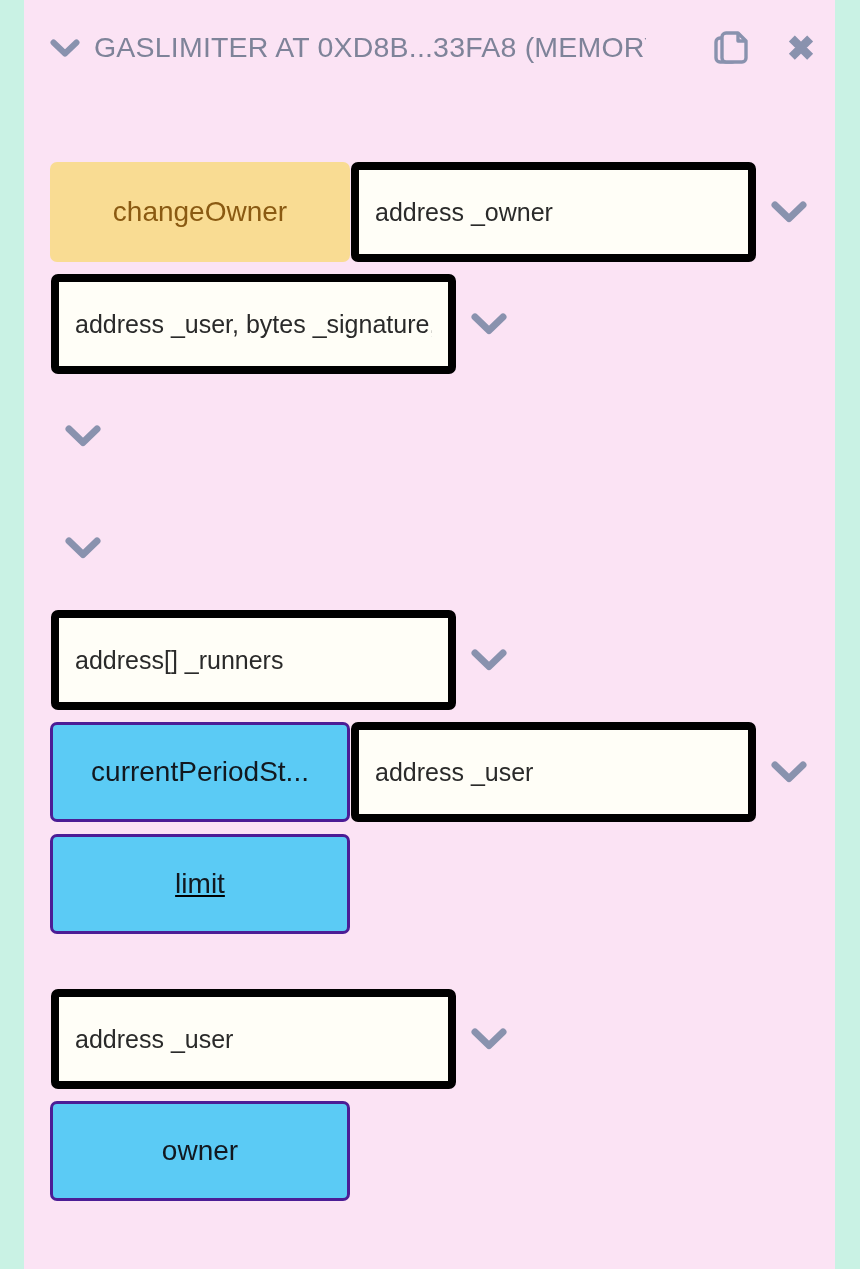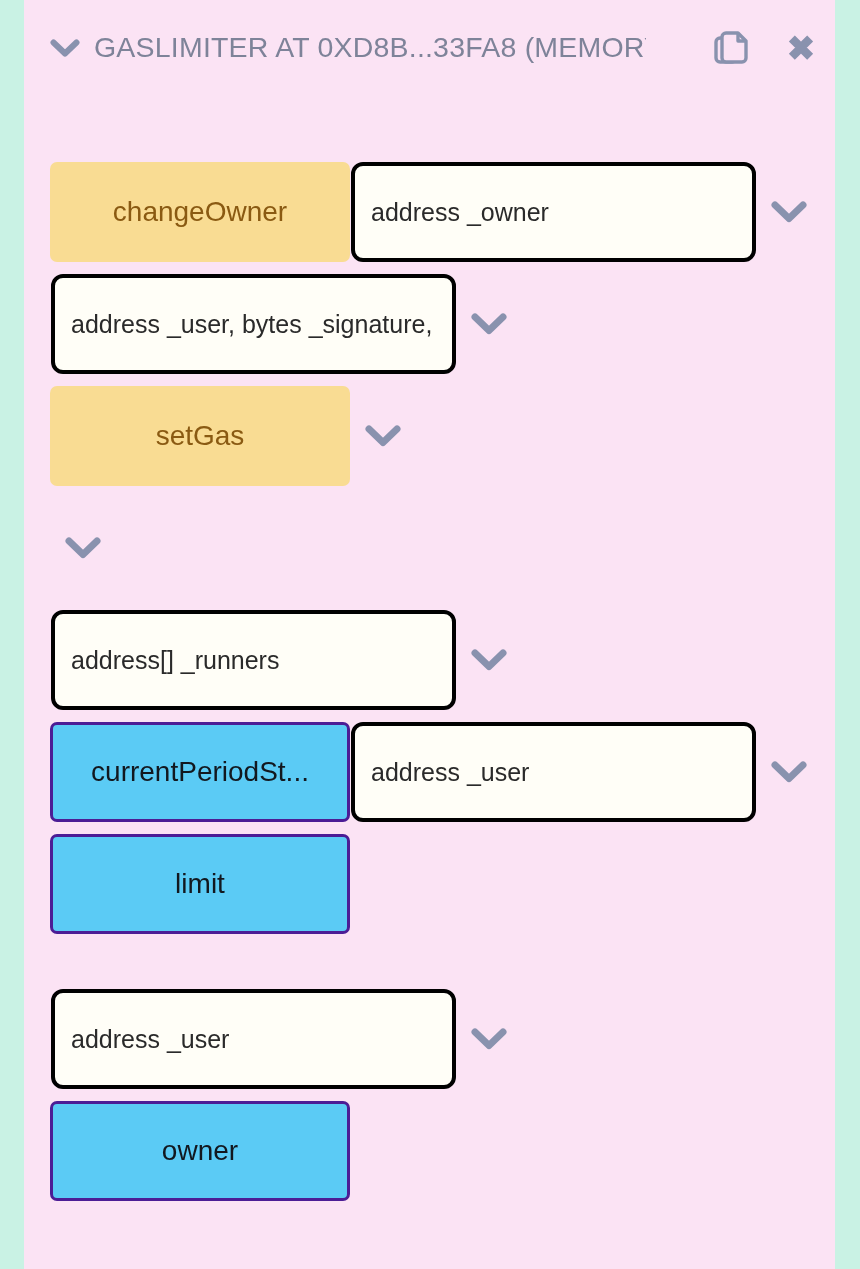--- a/index.html
+++ b/index.html
@@ -108,20 +108,21 @@
 
   .fn-row {
     display: flex;
     align-items: stretch;
     margin-bottom: 12px;
     height: 100px;
   }
 
   .fn-row.spaced-after {
     margin-bottom: 55px;
+    text-decoration: underline;
   }
 
   .fn-btn {
     width: 300px;
     flex: 0 0 300px;
     border-radius: 7px;
     display: flex;
     align-items: center;
     justify-content: center;
     font-size: 28px;
@@ -149,22 +150,22 @@
     background: #5BCBF5;
     color: #12181F;
     border: 3px solid #4c1d95;
   }
 
   .fn-input {
     flex: 0 0 405px;
     width: 405px;
     margin-left: 1px;
     background: #FFFEF7;
-    border: 4px solid #000000;
-    border-radius: 12px;
+    border: 8px solid #000000;
+    border-radius: 7px;
     font-size: 25px;
     color: #1A1A1A;
     padding: 0 16px;
     box-sizing: border-box;
     font-family: "Liberation Sans", sans-serif;
     outline: none;
     min-width: 0;
   }
   .fn-input::placeholder {
     color: #2A2A2A;
@@ -225,21 +226,20 @@
         </div>
         <div class="fn-row">
           <input class="fn-input" type="text" placeholder="address _user, bytes _signature, ad" style="">
           <div class="fn-caret">
             <svg class="chev" width="36" height="24" viewBox="0 0 36 24" aria-hidden="true">
               <path d="M4 5 L18 18.5 L32 5" fill="none" stroke="currentColor" stroke-width="7" stroke-linecap="round" stroke-linejoin="round"></path>
             </svg>
           </div>
         </div>
         <div class="fn-row">
-          <button class="fn-btn write">setGas</button>
           <div class="fn-caret">
             <svg class="chev" width="36" height="24" viewBox="0 0 36 24" aria-hidden="true">
               <path d="M4 5 L18 18.5 L32 5" fill="none" stroke="currentColor" stroke-width="7" stroke-linecap="round" stroke-linejoin="round"></path>
             </svg>
           </div>
         </div>
         <div class="fn-row">
           <div class="fn-caret">
             <svg class="chev" width="36" height="24" viewBox="0 0 36 24" aria-hidden="true">
               <path d="M4 5 L18 18.5 L32 5" fill="none" stroke="currentColor" stroke-width="7" stroke-linecap="round" stroke-linejoin="round"></path>

